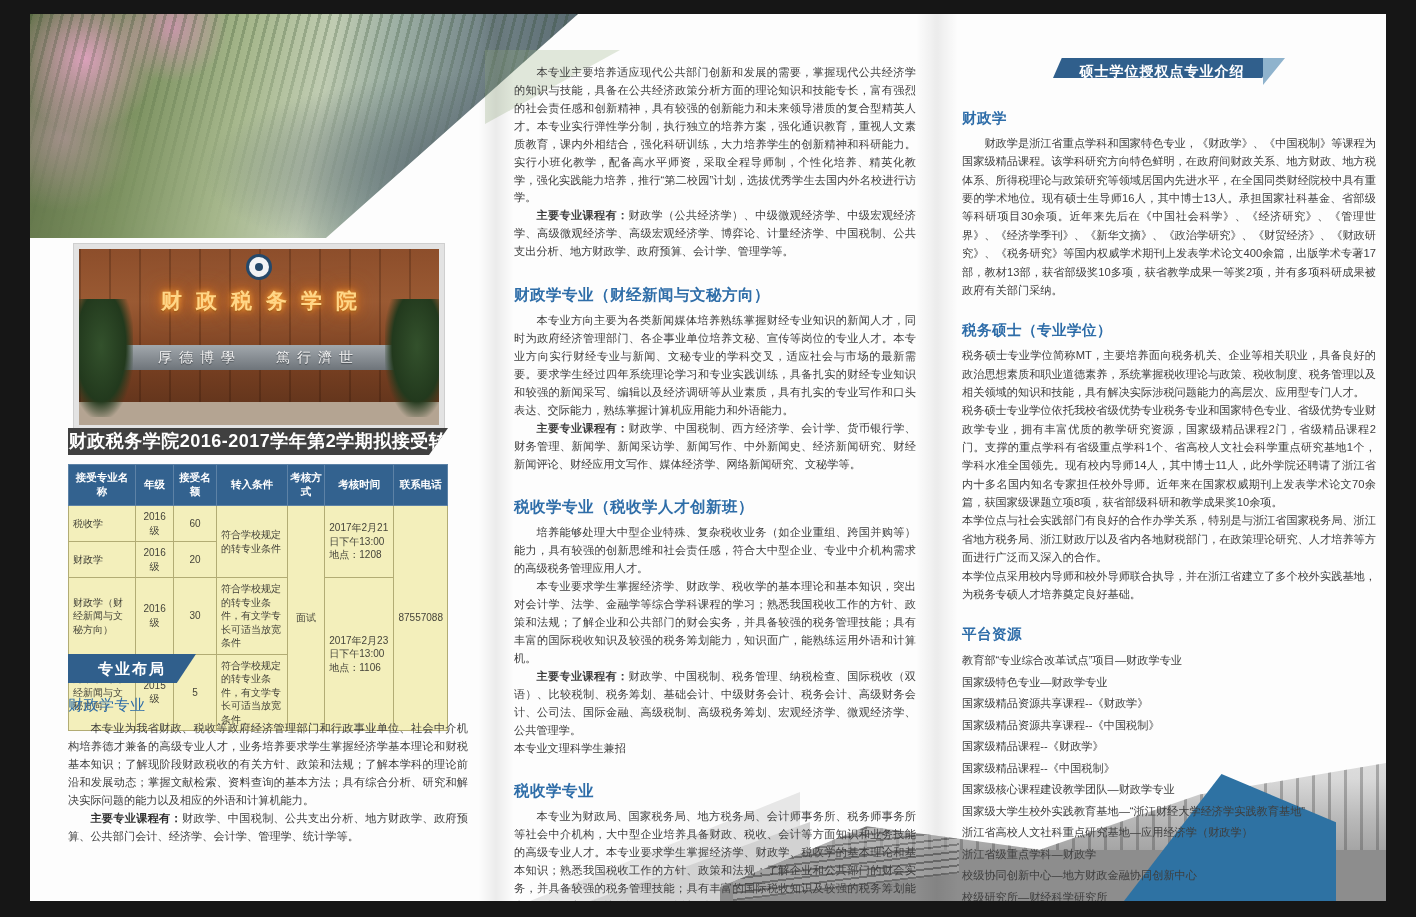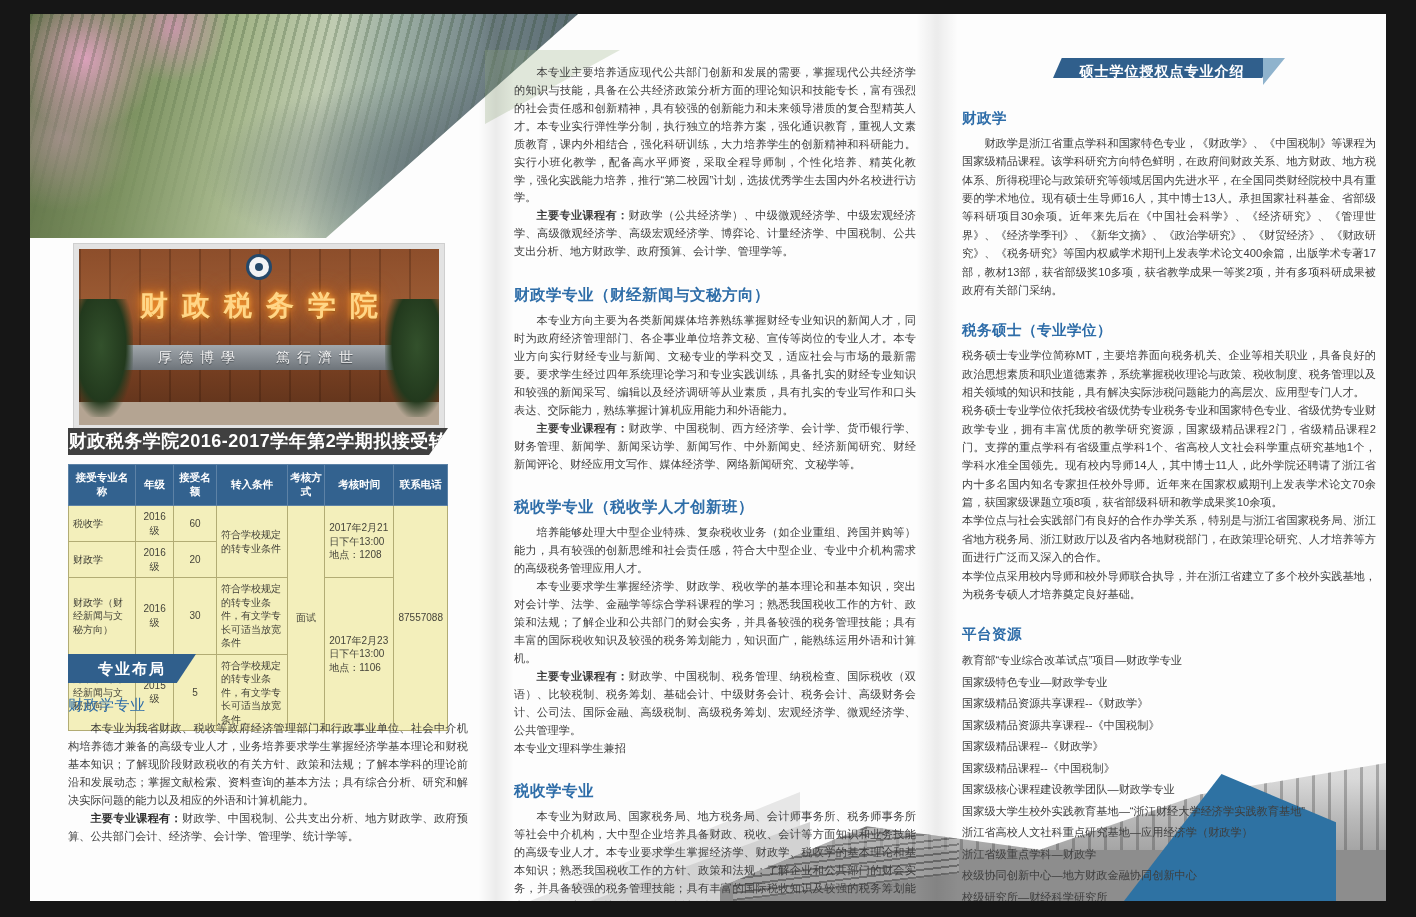--- a/index.html
+++ b/index.html
@@ -40,21 +40,21 @@
       repeating-linear-gradient(90deg, rgba(30,10,0,.22) 0 2px, rgba(0,0,0,0) 2px 30px),
       linear-gradient(180deg, #8d4e2b 0%, #9a5a33 30%, #7b4122 62%, #59301a 100%);
   }
   .plant { position:absolute; bottom:8px; width:64px; height:118px;
     background:radial-gradient(ellipse at 50% 40%, #33512c 0%, #22391d 55%, rgba(20,40,18,0) 75%); }
   .plant.left { left:-10px; } .plant.right { right:-10px; }
   .emblem { position:absolute; top:5px; left:50%; transform:translateX(-50%); width:26px; height:26px;
     border-radius:50%; background:#f2f4f6; border:3px solid #24496b; }
   .emblem-core { position:absolute; inset:6px; border-radius:50%; background:#24496b; }
   .sign-title { position:absolute; top:38px; width:100%; text-align:center;
-    font-family:"DejaVu Serif", serif; font-weight:bold; font-size:28px; letter-spacing:14px;
+    font-family:"DejaVu Serif", serif; font-weight:bold; font-size:21px; letter-spacing:14px;
     padding-left:14px; color:#ffd687;
     text-shadow:0 0 5px #ffa83d, 0 0 12px #ef7d1d, 0 0 22px #c95f10, 0 1px 2px #512c07; }
   .sign-band { position:absolute; top:96px; left:28px; right:28px; height:25px;
     background:linear-gradient(180deg,#a2a8ad 0%, #6e747a 100%);
     display:flex; justify-content:center; gap:34px; align-items:center;
     font-family:"DejaVu Serif", serif; font-size:14px; letter-spacing:7px; color:#f4f4f4;
     text-shadow:0 1px 1px #3c4146; }
 
   
   #table-block { position:absolute; left:38px; top:414px; width:380px; z-index:3; }

